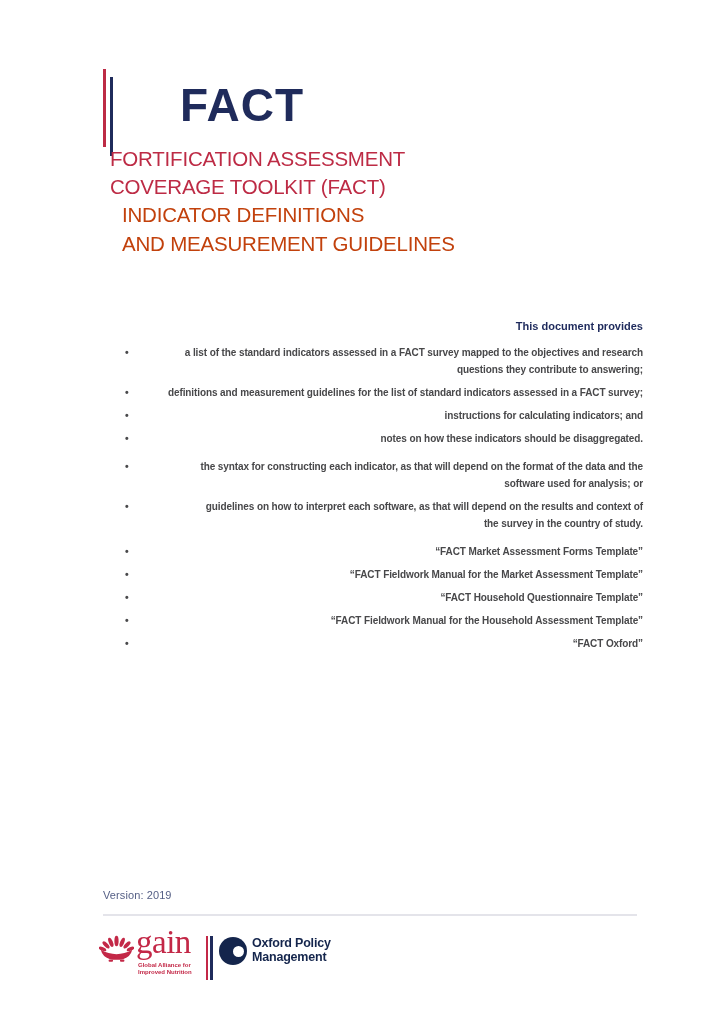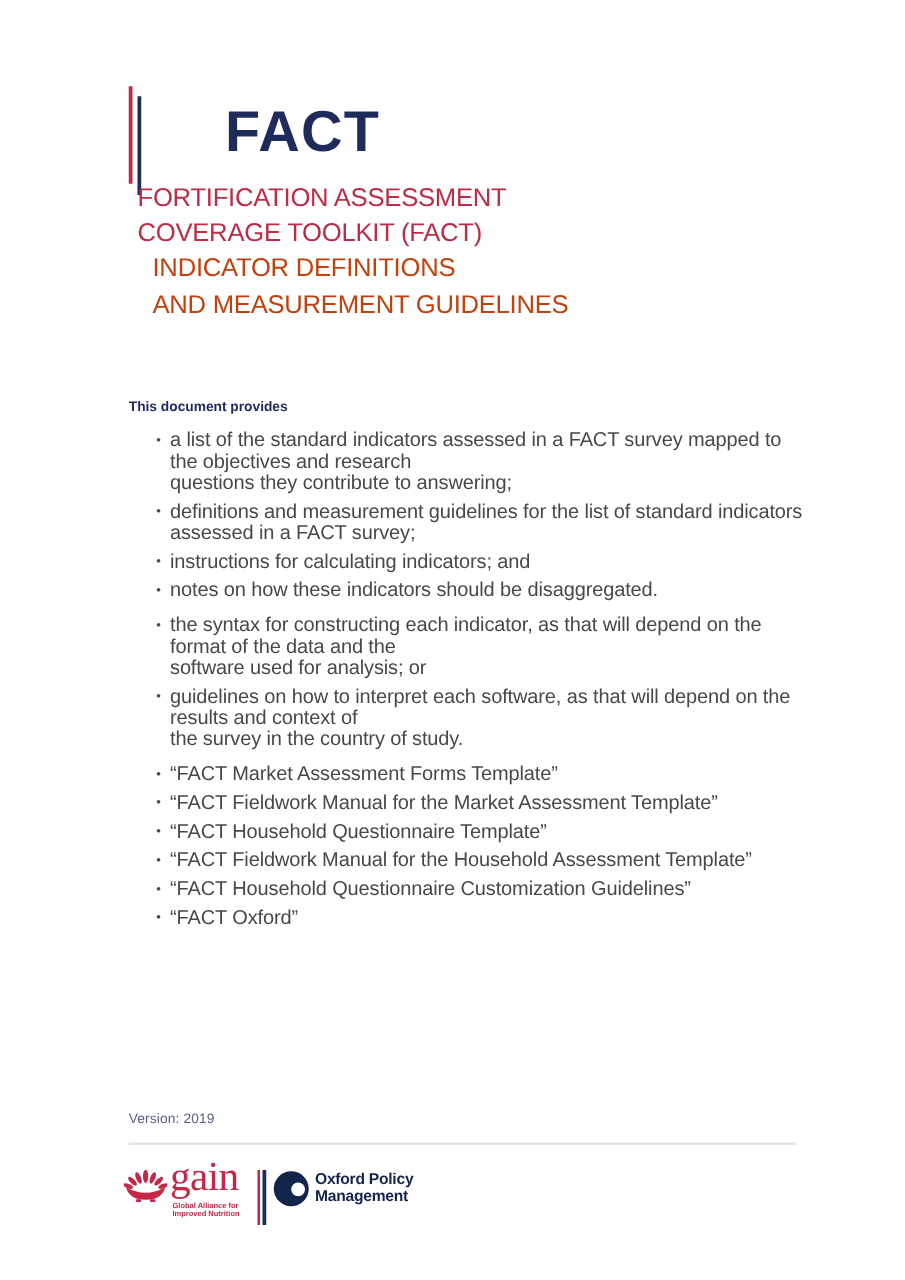--- a/index.html
+++ b/index.html
@@ -32,34 +32,35 @@
   .doc-subtitle-navy{
     position:absolute;left:122px;top:200px;
     font-size:20.5px;line-height:29px;font-weight:500;
     letter-spacing:-0.2px;color:#c2410c;
   }
   
   .content{
     position:absolute;left:103px;top:320px;width:540px;
     color:#48484a;
   }
-  .section{margin:0 0 10px 0;}
+  .section{margin:0 0 10px 0;text-align:right;}
   .section-heading{
     font-size:11px;line-height:13px;font-weight:bold;
     color:#1e2a5c;margin:0;
   }
   .bullet-list{
     list-style:none;margin:11px 0 0 0;padding:0 0 0 22px;
   }
   .bullet-list li{
     position:relative;
     padding-left:11px;
-    font-size:16px;line-height:17px;letter-spacing:-0.1px;
+    font-size:10px;line-height:17px;letter-spacing:-0.1px;
     margin-bottom:6px;
     white-space:pre-line;
+    font-weight:bold;
   }
   .bullet-list li::before{
     content:"•";
     position:absolute;left:0;top:0;
     font-size:10.5px;color:#48484a;
   }
   
   .version{
     position:absolute;left:103px;top:889px;
     font-size:11px;color:#566086;letter-spacing:0.1px;
@@ -142,21 +143,20 @@
 the survey in the country of study.</li>
       </ul>
     </div>
 
     <div class="section">
       <ul class="bullet-list">
         <li>“FACT Market Assessment Forms Template”</li>
         <li>“FACT Fieldwork Manual for the Market Assessment Template”</li>
         <li>“FACT Household Questionnaire Template”</li>
         <li>“FACT Fieldwork Manual for the Household Assessment Template”</li>
-        <li>“FACT Household Questionnaire Customization Guidelines”</li>
         <li>“FACT Oxford”</li>
       </ul>
     </div>
 
   </div>
 
   <div class="version">Version: 2019</div>
   <div class="footer-rule"></div>
 
   <div class="gain-logo">

